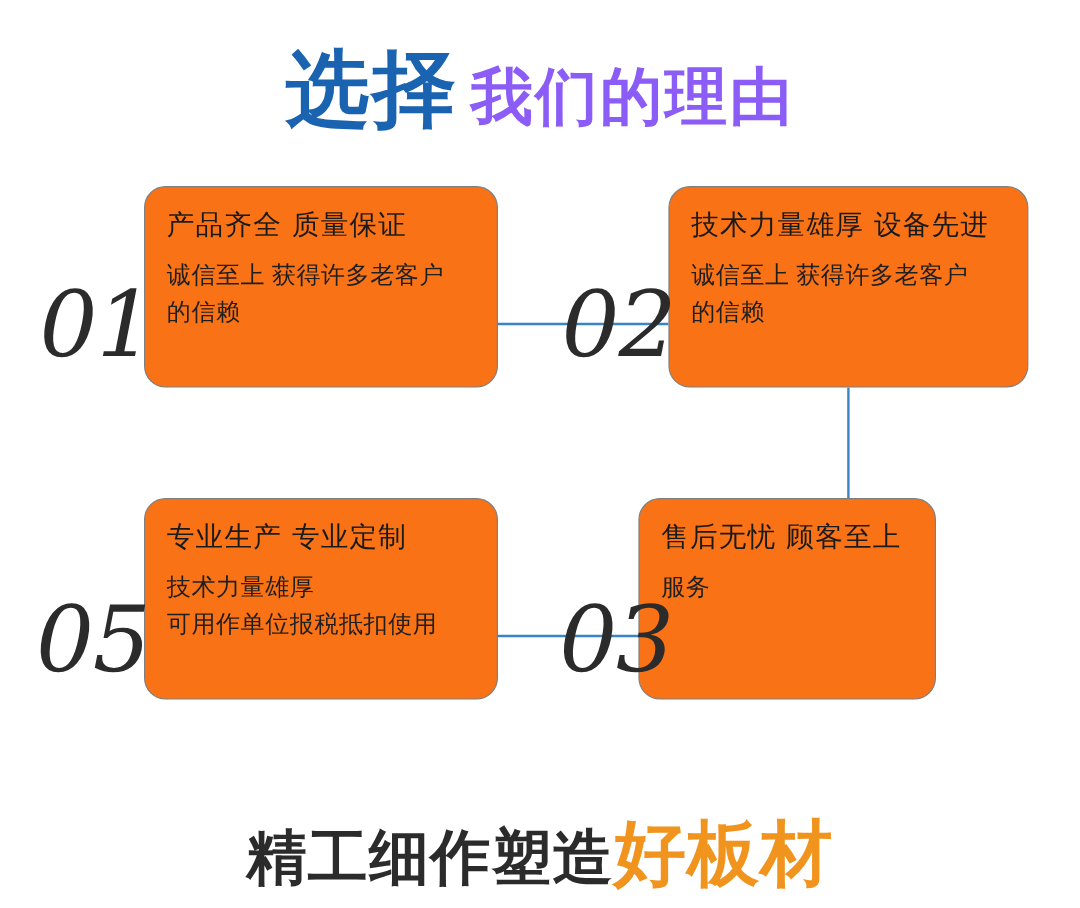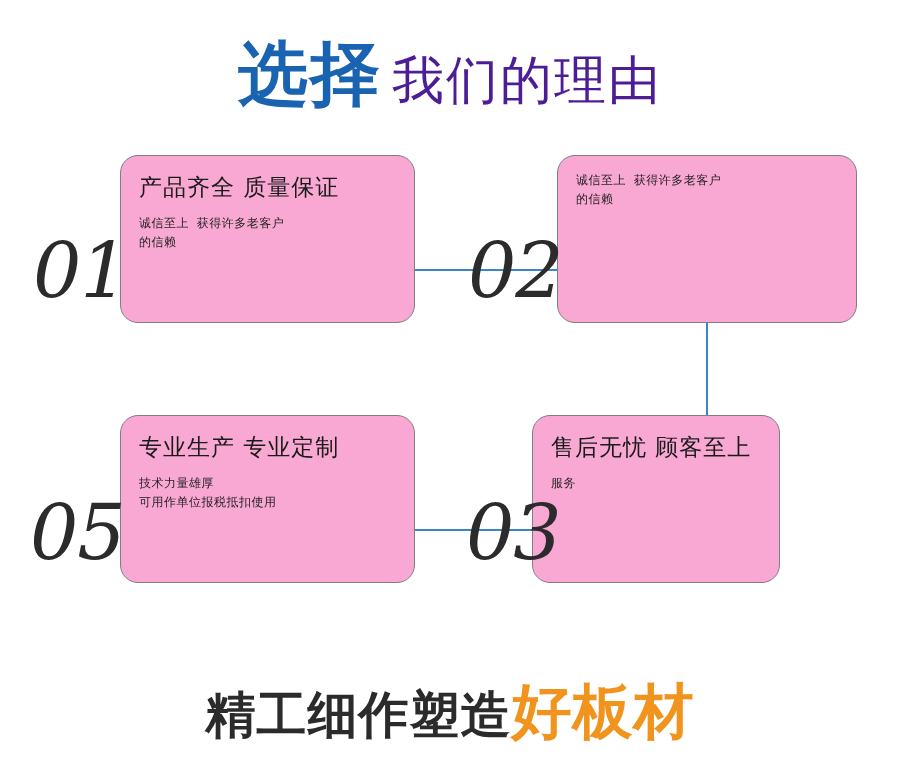--- a/index.html
+++ b/index.html
@@ -28,56 +28,56 @@
     font-family: "DejaVu Sans", sans-serif;
     font-size: 70px;
     font-weight: bold;
     color: #1a63b0;
     letter-spacing: 2px;
     vertical-align: baseline;
   }
   #header .hl-light {
     font-family: "DejaVu Sans", sans-serif;
     font-size: 52px;
-    font-weight: normal;
-    color: #4c1d95;
+    font-weight: bold;
+    color: #8b5cf6;
     letter-spacing: 2px;
     margin-left: 10px;
     vertical-align: baseline;
   }
 
   
   #connectors {
     position: absolute;
     left: 0;
     top: 0;
     width: 900px;
     height: 757px;
   }
 
   
   .card {
     position: absolute;
-    background: #f9a8d4;
+    background: #f97316;
     border: 1px solid #7f7f7f;
     border-radius: 18px;
     box-sizing: border-box;
     padding: 16px 18px 14px 18px;
   }
   .card-title {
     font-family: "DejaVu Sans", sans-serif;
     font-size: 23px;
     color: #1a1a1a;
     letter-spacing: 1px;
     margin-bottom: 12px;
     white-space: nowrap;
   }
   .card-body {
-    font-family: Liberation Mono, monospace;
-    font-size: 12px;
+    font-family: Liberation Serif, serif;
+    font-size: 20px;
     color: #1f1f1f;
     line-height: 1.55;
     letter-spacing: 0.5px;
   }
   .card-body div {
     white-space: nowrap;
   }
 
   #card-01 { left: 120px; top: 155px; width: 295px; height: 168px; }
   #card-02 { left: 557px; top: 155px; width: 300px; height: 168px; }
@@ -145,20 +145,21 @@
 
 <div class="card" id="card-01">
   <div class="card-title">产品齐全  质量保证</div>
   <div class="card-body">
     <div>诚信至上  获得许多老客户</div>
     <div>的信赖</div>
   </div>
 </div>
 
 <div class="card" id="card-02">
+  <div class="card-title">技术力量雄厚  设备先进</div>
   <div class="card-body">
     <div>诚信至上  获得许多老客户</div>
     <div>的信赖</div>
   </div>
 </div>
 
 <div class="card" id="card-04">
   <div class="card-title">专业生产  专业定制</div>
   <div class="card-body">
     <div>技术力量雄厚</div>

